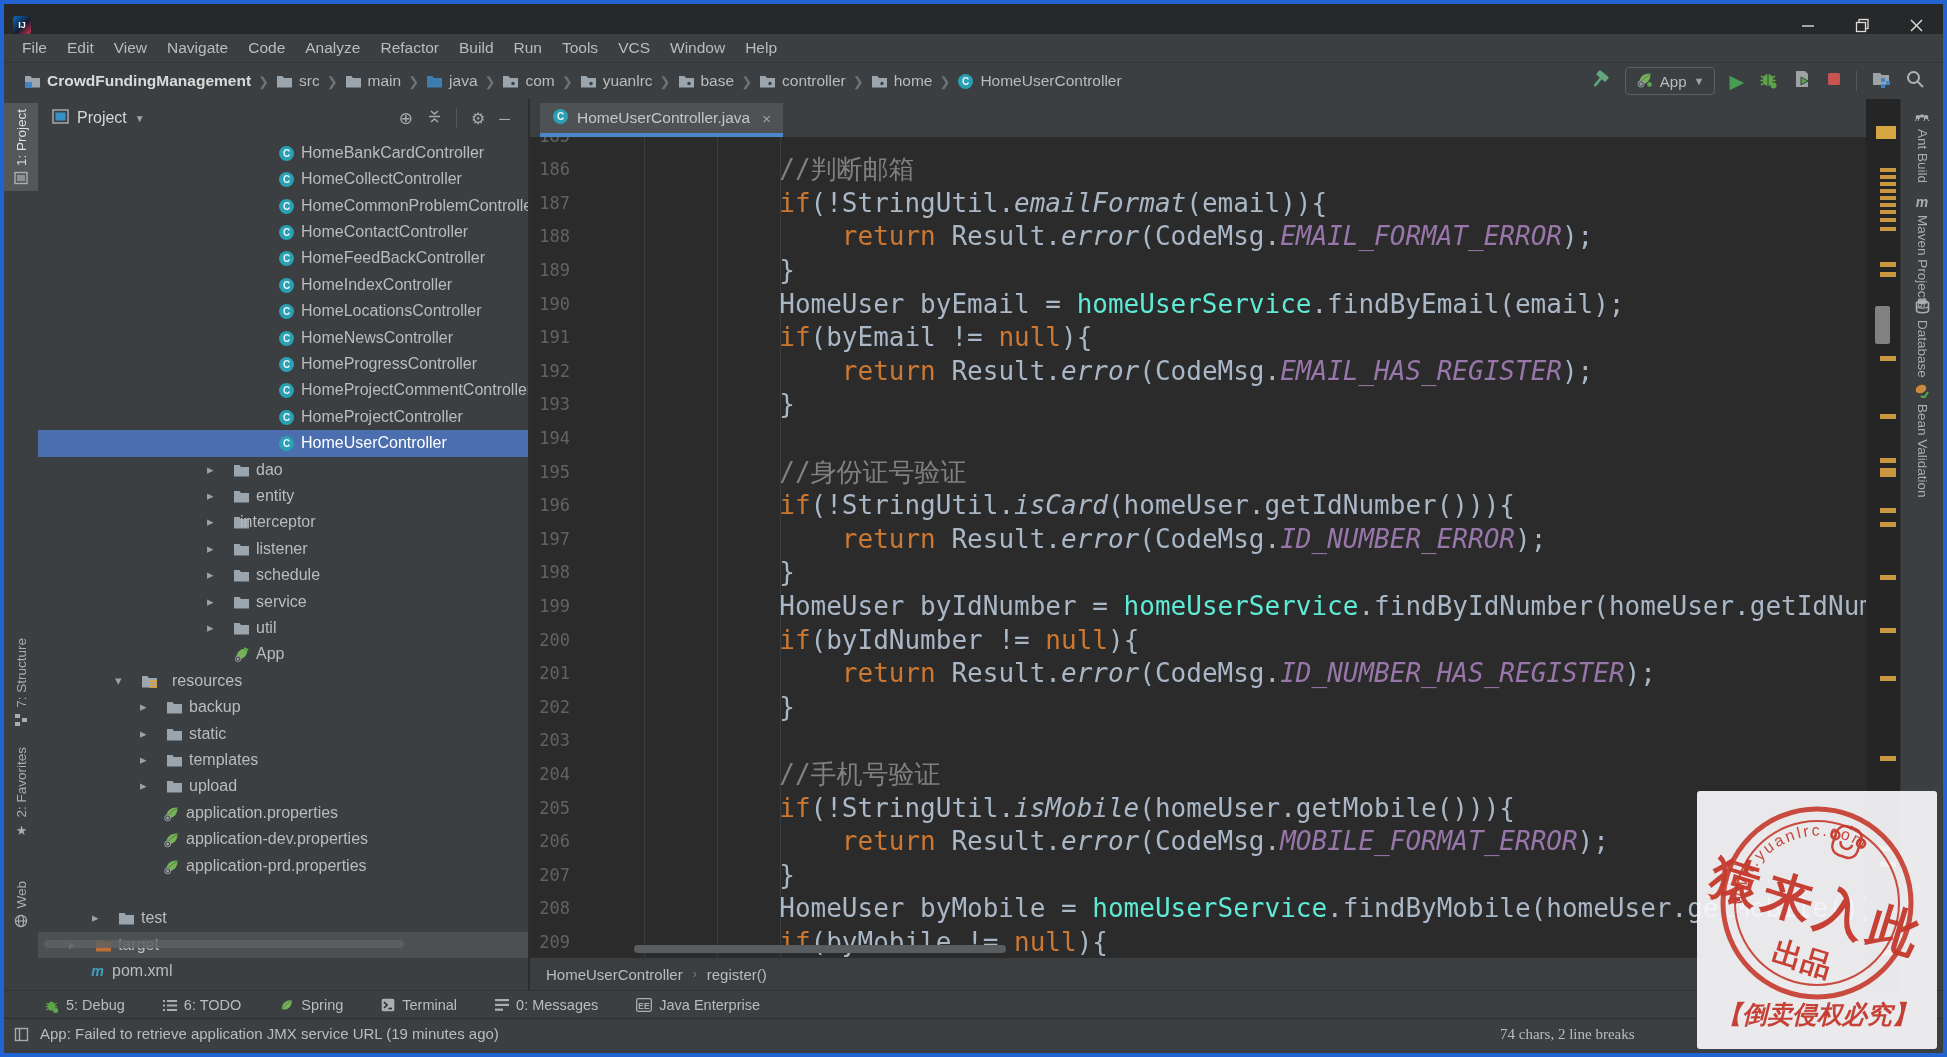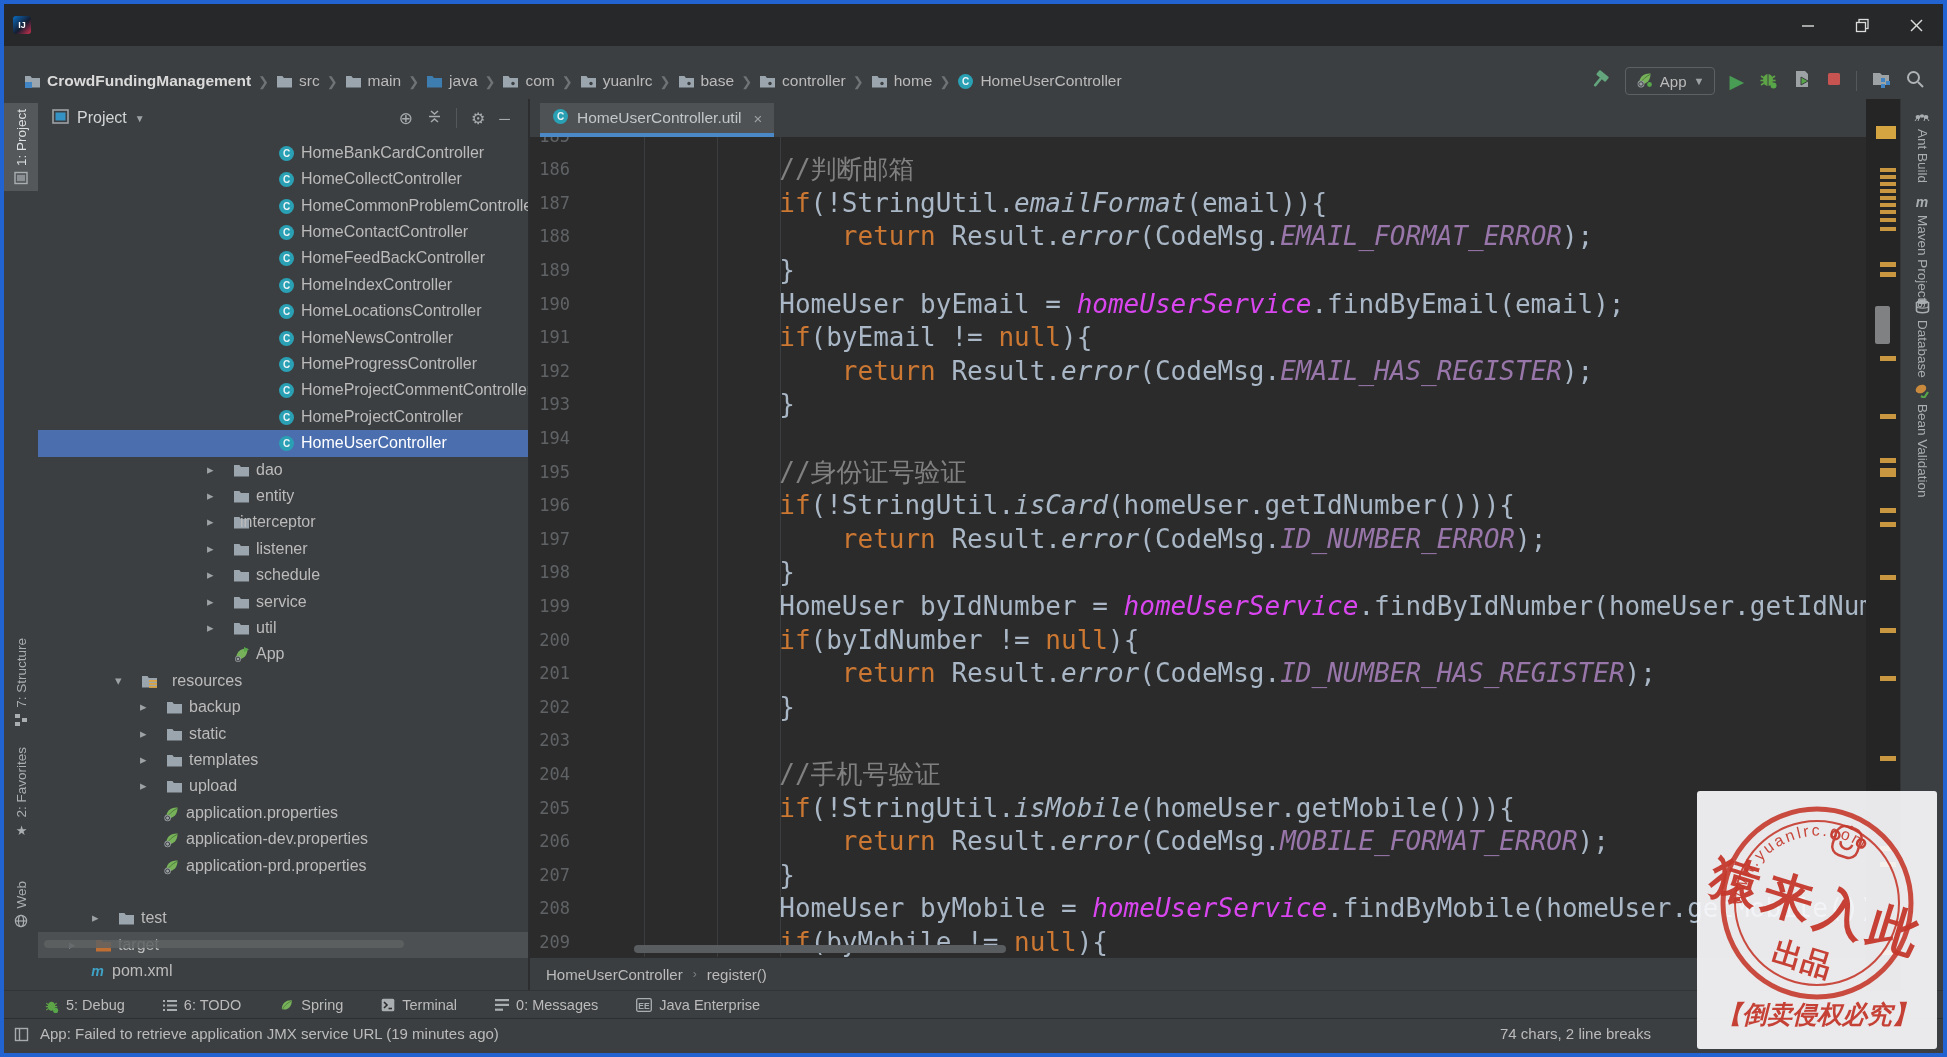--- a/index.html
+++ b/index.html
@@ -73,42 +73,42 @@
   #tab-close{color:#9DA2A5;font-size:15px;margin-left:4px;}
   #codewrap{position:absolute;left:0;top:38px;right:0;height:821px;overflow:hidden;background:#2B2B2B;}
   #gutter-bg{position:absolute;left:0;top:0;width:114px;height:100%;background:#2B2B2B;border-right:1px solid #3A3D3F;}
   .iguide{position:absolute;top:0;height:100%;width:1px;background:#3B3E40;}
   .code-row{position:absolute;left:0;right:0;height:33.6px;}
   .ln{position:absolute;left:0;width:114px;box-sizing:border-box;padding-right:74px;text-align:right;
       font-family:"DejaVu Sans Mono",monospace;font-size:17px;line-height:33.6px;color:#606366;}
   .code-text{position:absolute;left:124px;right:0;font-family:"DejaVu Sans Mono",monospace;
              font-size:26px;line-height:33.6px;white-space:pre;}
   .tk-d{color:#A9B7C6;} .tk-k{color:#CC7832;} .tk-c{color:#808080;}
-  .tk-f{color:#d946ef;font-style:italic;} .tk-C{color:#9876AA;font-style:italic;} .tk-m{color:#A9B7C6;font-style:italic;}
+  .tk-f{color:#5eead4;} .tk-C{color:#9876AA;font-style:italic;} .tk-m{color:#A9B7C6;font-style:italic;}
   #editor-hscroll{position:absolute;left:104px;top:808px;width:372px;height:8px;background:#5A5D5F;border-radius:4px;}
   #editor-bc{position:absolute;left:0;right:0;bottom:0;height:32px;background:#3B3E40;border-top:1px solid #2A2C2D;
              display:flex;align-items:center;padding-left:16px;color:#BBBBBB;font-size:15px;gap:10px;}
   #editor-bc .bc-sep{color:#7A7E80;font-size:12px;}
 
   
   #error-stripe{position:absolute;left:1862px;top:0;width:35px;height:100%;background:#252525;}
   .estripe-mark{position:absolute;left:14px;width:16px;background:#C9973F;}
   .estripe-block{position:absolute;left:10px;width:20px;background:#D4A540;}
   .estripe-thumb{position:absolute;left:9px;width:15px;background:#7F8183;border-radius:2px;}
 
   
   #bottombar{position:absolute;left:4px;right:4px;top:990px;height:28px;background:#3C3F41;border-top:1px solid #323536;
              display:flex;align-items:center;gap:38px;padding-left:40px;color:#BBBBBB;font-size:14.5px;}
   .tw-btn{display:flex;align-items:center;gap:7px;}
 
   
   #statusbar{position:absolute;left:4px;right:4px;top:1018px;height:31px;background:#3C3F41;border-top:1px solid #2D2F30;
              color:#BBBBBB;font-size:15px;}
   #status-msg{position:absolute;left:36px;top:0;line-height:30px;}
-  #status-right{position:absolute;left:1496px;top:0;line-height:30px;color:#BBBBBB;}
+  #status-right{position:absolute;left:1496px;top:0;line-height:30px;color:#BBBBBB;font-family:Liberation Serif, serif;}
 
   
   #watermark{position:absolute;left:1697px;top:791px;width:240px;height:258px;background:rgba(248,248,250,.93);
              border-radius:3px;z-index:950;}
   #watermark svg{display:block;}
 
   svg text{font-family:"Liberation Sans",sans-serif;}
   .cjk{font-family:"Liberation Sans",sans-serif;}
 </style>
 </head>
@@ -132,20 +132,35 @@
       </div>
       <div class="winbtn">
         <svg width="15" height="15" viewBox="0 0 15 15" stroke="#dcdcdc" stroke-width="1.4">
           <line x1="2" y1="2" x2="13" y2="13"></line>
             <line x1="13" y1="2" x2="2" y2="13"></line>
           </svg>
       </div>
     </div>
   </div>
 
+  <div id="menubar">
+      <div class="menu-item">File</div>
+      <div class="menu-item">Edit</div>
+      <div class="menu-item">View</div>
+      <div class="menu-item">Navigate</div>
+      <div class="menu-item">Code</div>
+      <div class="menu-item">Analyze</div>
+      <div class="menu-item">Refactor</div>
+      <div class="menu-item">Build</div>
+      <div class="menu-item">Run</div>
+      <div class="menu-item">Tools</div>
+      <div class="menu-item">VCS</div>
+      <div class="menu-item">Window</div>
+      <div class="menu-item">Help</div>
+    </div>
 
   <div id="toolbar">
     <div id="crumbs">
         <div class="crumb first">
           <span style="display: inline-flex; align-items: center;">
             <svg width="17" height="17" viewBox="0 0 17 17">
               <path d="M1 3h5.4l1.5 2H16v9.5H1z" fill="#9AA5AE"></path>
               <rect x="1" y="9" width="7" height="6" fill="#4285C5"></rect>
             </svg>
           </span>
@@ -681,21 +696,21 @@
 
     <div id="editor">
       <div id="tabbar">
         <div id="tab-active">
           <span>
             <svg width="17" height="17" viewBox="0 0 17 17">
                 <circle cx="8.5" cy="8.5" r="7.5" fill="#2AA0B4"></circle>
                 <text x="8.5" y="12" font-size="10" font-weight="bold" fill="#EAF4F6" text-anchor="middle">C</text>
               </svg>
           </span>
-          <span>HomeUserController.util</span>
+          <span>HomeUserController.java</span>
           <span id="tab-close">×</span>
         </div>
       </div>
       <div id="codewrap">
         <div id="gutter-bg"></div>
         <div class="iguide" style="left:187px;"></div>
         <div class="iguide" style="left:250px;"></div>
         <div id="code-lines">
             <div class="code-row" style="top: -17.4px;">
               <div class="ln">185</div>

